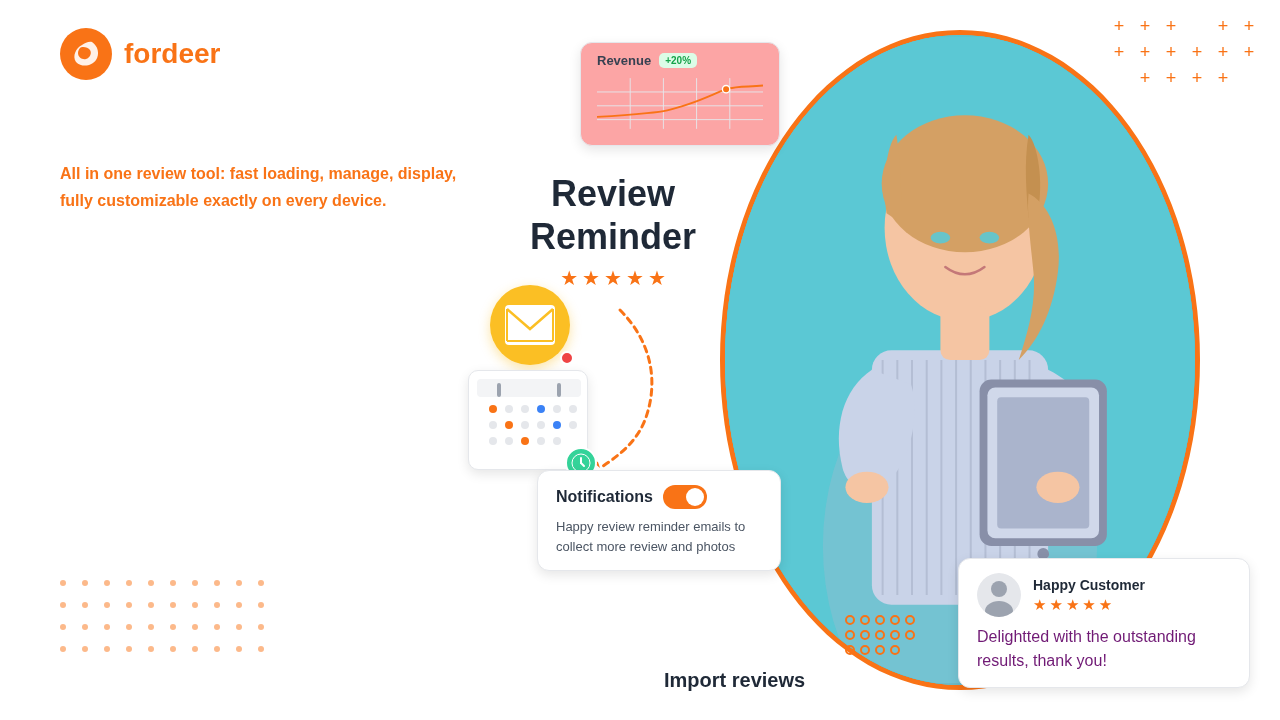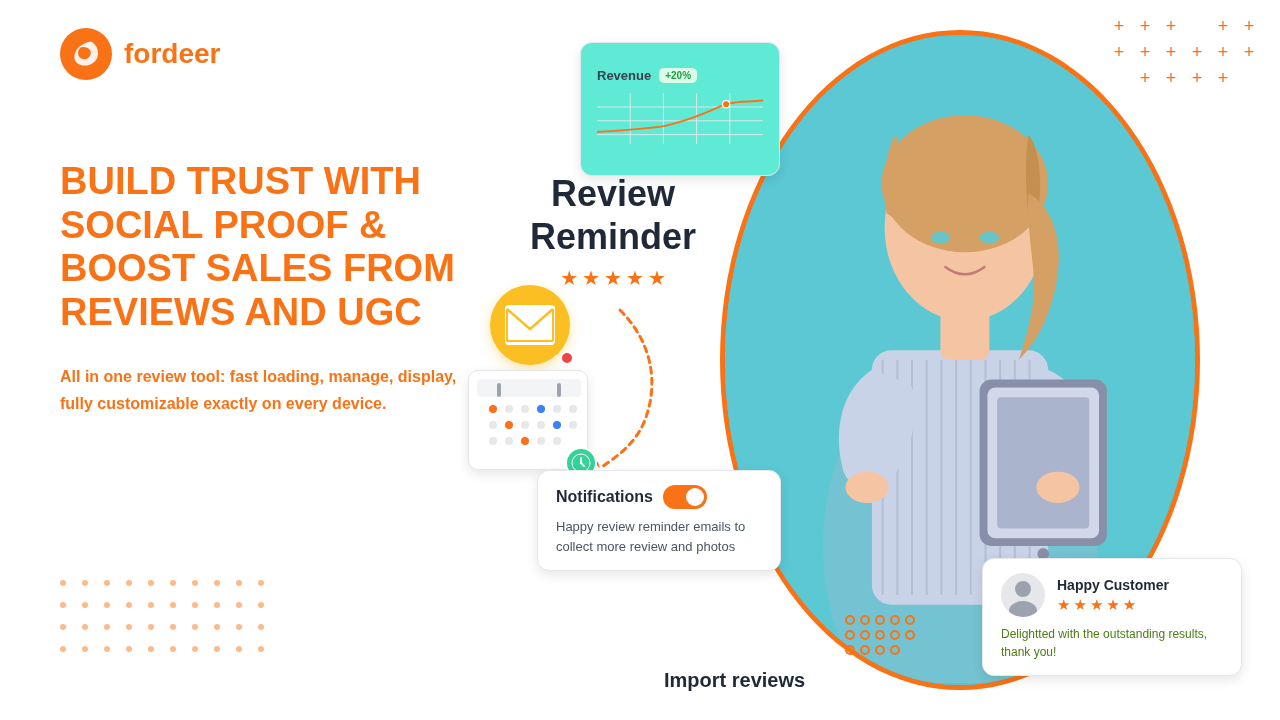--- a/index.html
+++ b/index.html
@@ -109,24 +109,24 @@
       display: flex;
       align-items: center;
       justify-content: center;
     }
 
     
     .revenue-card {
       position: absolute;
       top: 42px;
       left: 580px;
-      background: #5eead4;
+      background: #fca5a5;
       border: 1.5px solid #e5e7eb;
       border-radius: 12px;
-      padding: 25px 16px;
+      padding: 10px 16px;
       width: 200px;
       box-shadow: 0 4px 12px rgba(0,0,0,0.1);
       z-index: 10;
     }
     .revenue-header {
       display: flex;
       align-items: center;
       gap: 8px;
       margin-bottom: 8px;
     }
@@ -268,26 +268,26 @@
     .notif-desc {
       font-size: 13px;
       color: #4b5563;
       line-height: 1.5;
     }
 
     
     .happy-customer-card {
       position: absolute;
       top: 558px;
-      right: 38px;
+      right: 30px;
       background: white;
       border: 1.5px solid #e5e7eb;
       border-radius: 12px;
       padding: 14px 18px;
-      width: 260px;
+      width: 292px;
       box-shadow: 0 4px 12px rgba(0,0,0,0.1);
       z-index: 20;
     }
     .customer-header {
       display: flex;
       align-items: center;
       gap: 12px;
       margin-bottom: 8px;
     }
     .customer-avatar {
@@ -309,22 +309,22 @@
     .customer-stars {
       display: flex;
       gap: 3px;
       margin-top: 3px;
     }
     .cstar {
       color: #f97316;
       font-size: 15px;
     }
     .customer-review {
-      font-size: 12px;
-      color: #4d7c0f;
+      font-size: 16px;
+      color: #701a75;
       line-height: 1.5;
     }
 
     
     .import-reviews-text {
       position: absolute;
       bottom: 28px;
       left: 664px;
       font-size: 20px;
       font-weight: 700;
@@ -354,21 +354,20 @@
 <div class="header">
   <svg class="logo-icon" viewBox="0 0 52 52" fill="none" xmlns="http://www.w3.org/2000/svg">
     <circle cx="26" cy="26" r="26" fill="#f97316"></circle>
     <path d="M32 14 C38 18, 40 26, 36 32 C32 38, 22 40, 16 34 C12 28, 16 20, 22 17 C25 15, 29 13, 32 14Z" fill="white" opacity="0.9"></path>
     <path d="M20 20 C22 18, 28 19, 30 22 C32 25, 30 30, 26 31 C22 32, 18 29, 18 25 C18 23, 19 21, 20 20Z" fill="#f97316"></path>
   </svg>
   <span class="logo-text">fordeer</span>
 </div>
 
 <div class="left-content">
-  <div class="main-headline">BUILD TRUST WITH SOCIAL PROOF &amp; BOOST SALES FROM REVIEWS AND UGC</div>
   <div class="sub-text">All in one review tool: fast loading, manage, display, fully customizable exactly on every device.</div>
 </div>
 
 <div class="dots-grid">
 
   <div class="dot"></div>
     <div class="dot"></div>
     <div class="dot"></div>
     <div class="dot"></div>
     <div class="dot"></div>

